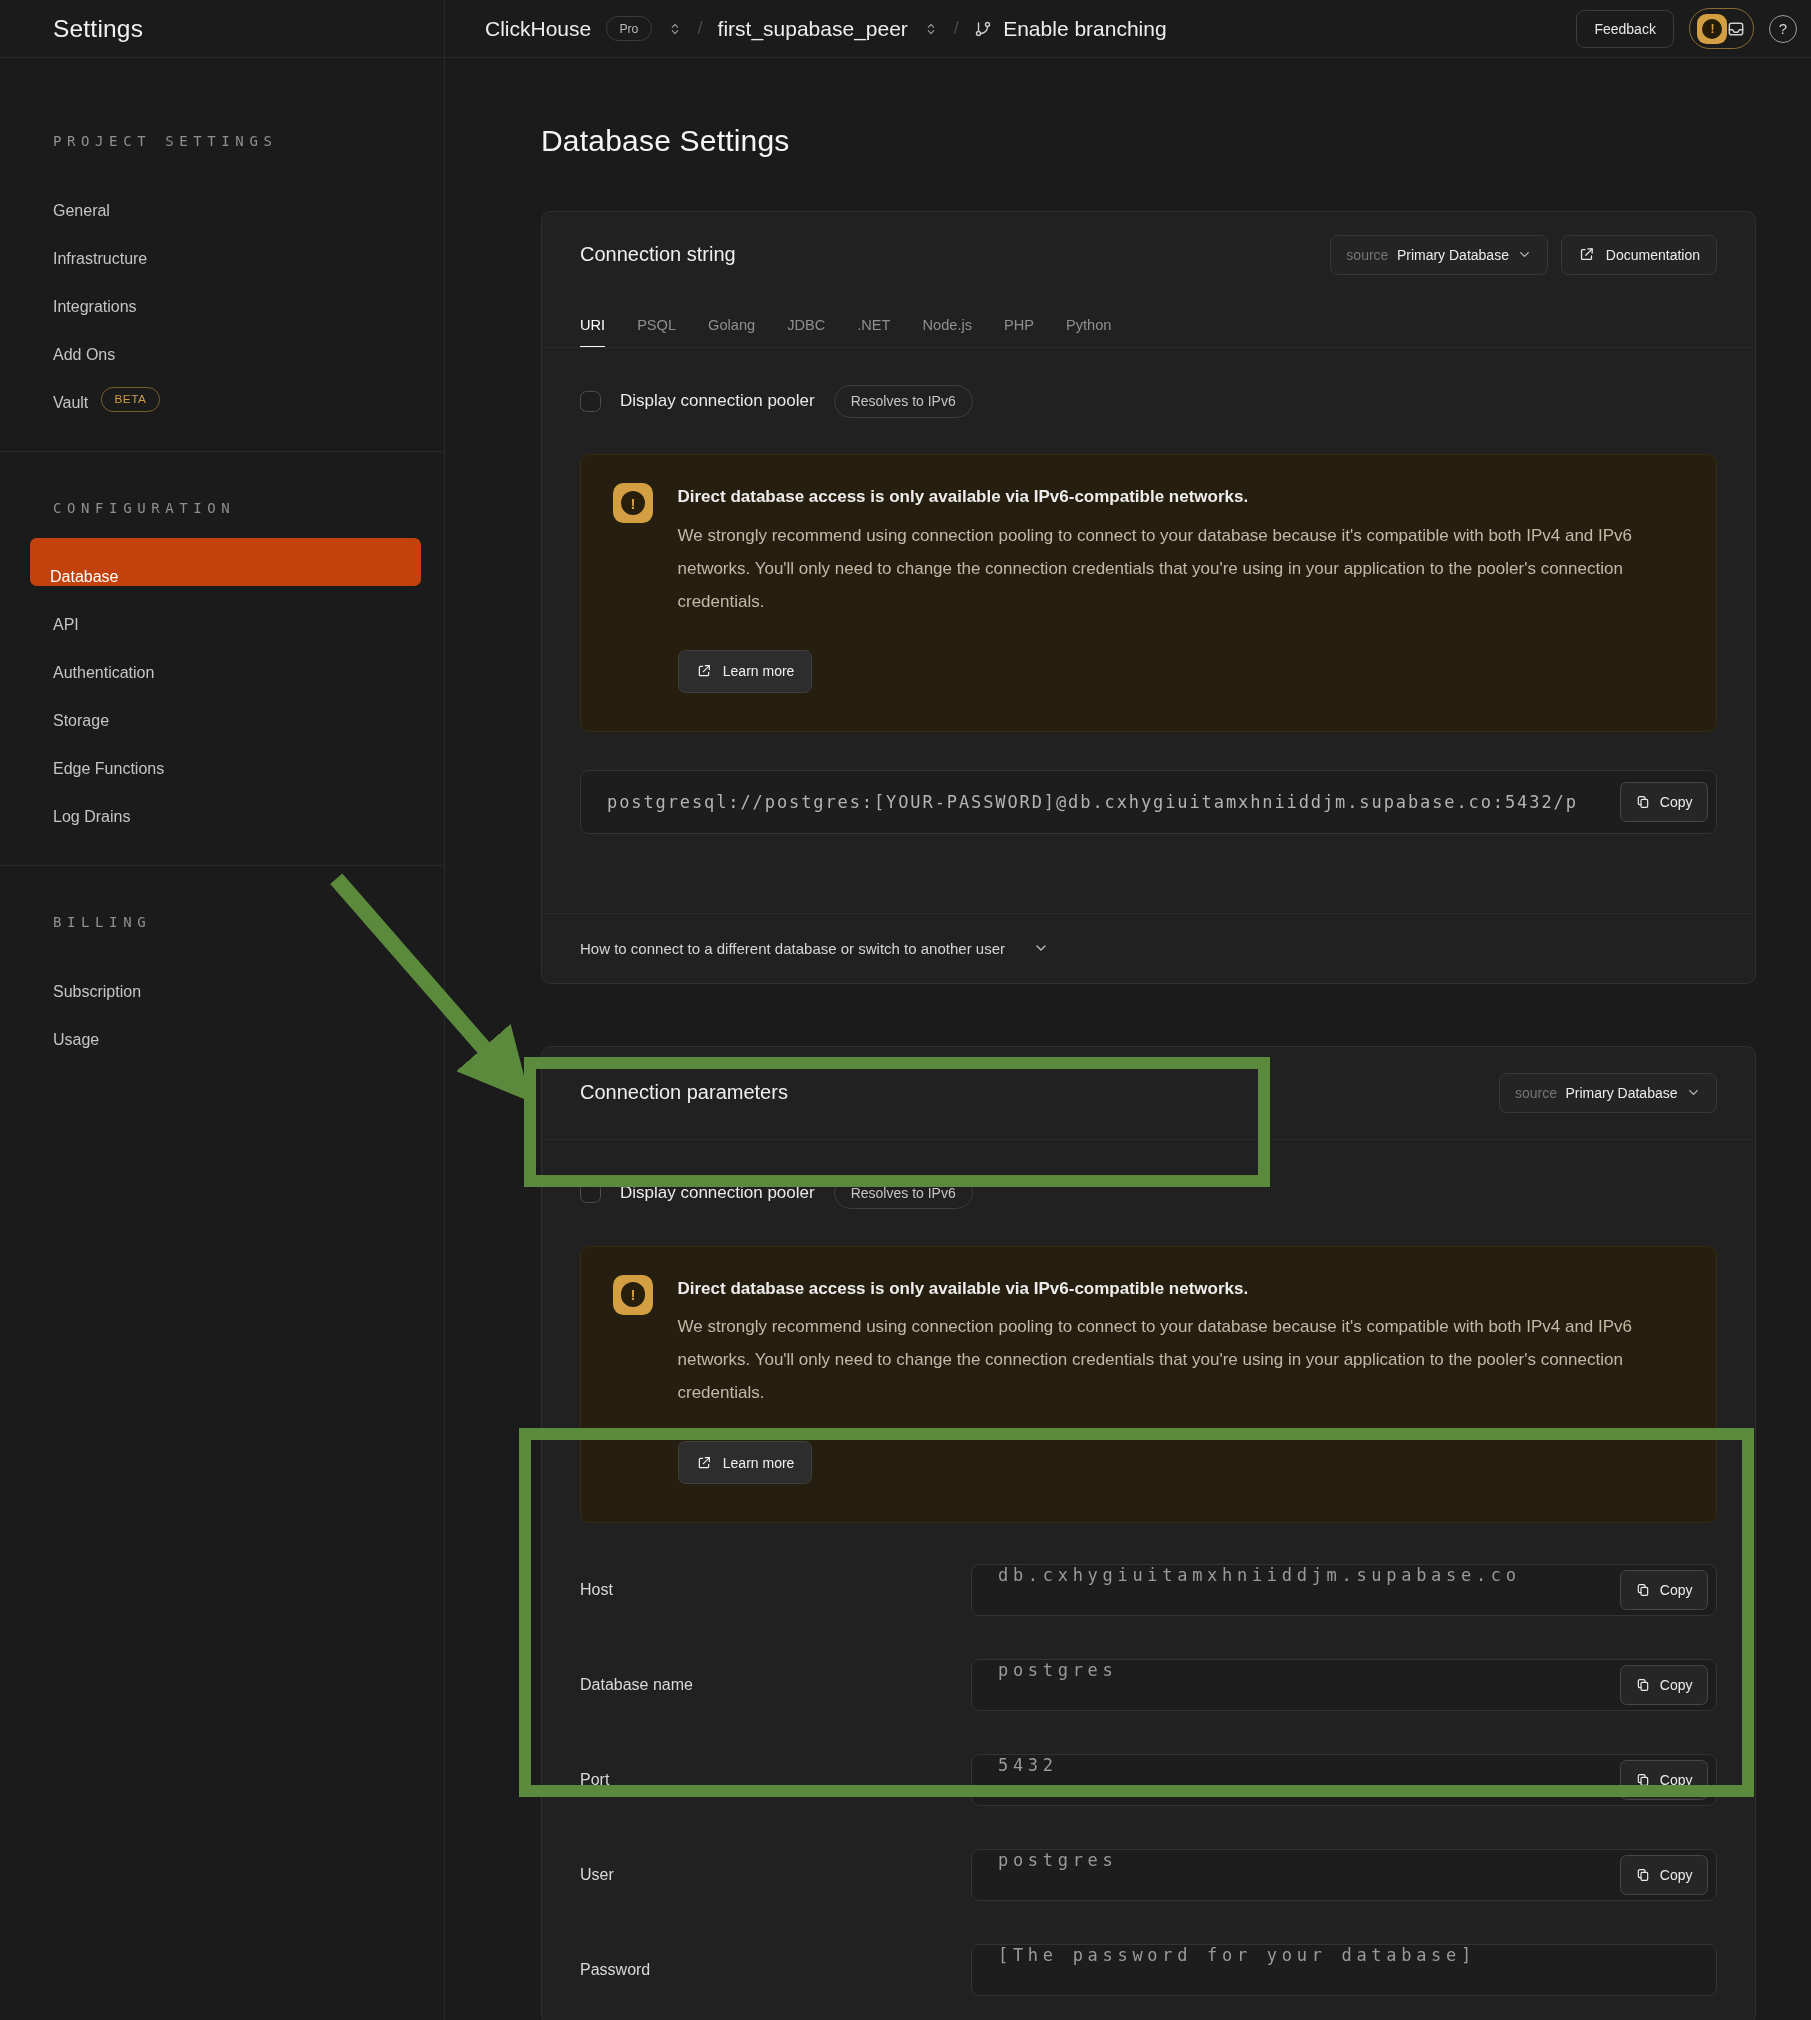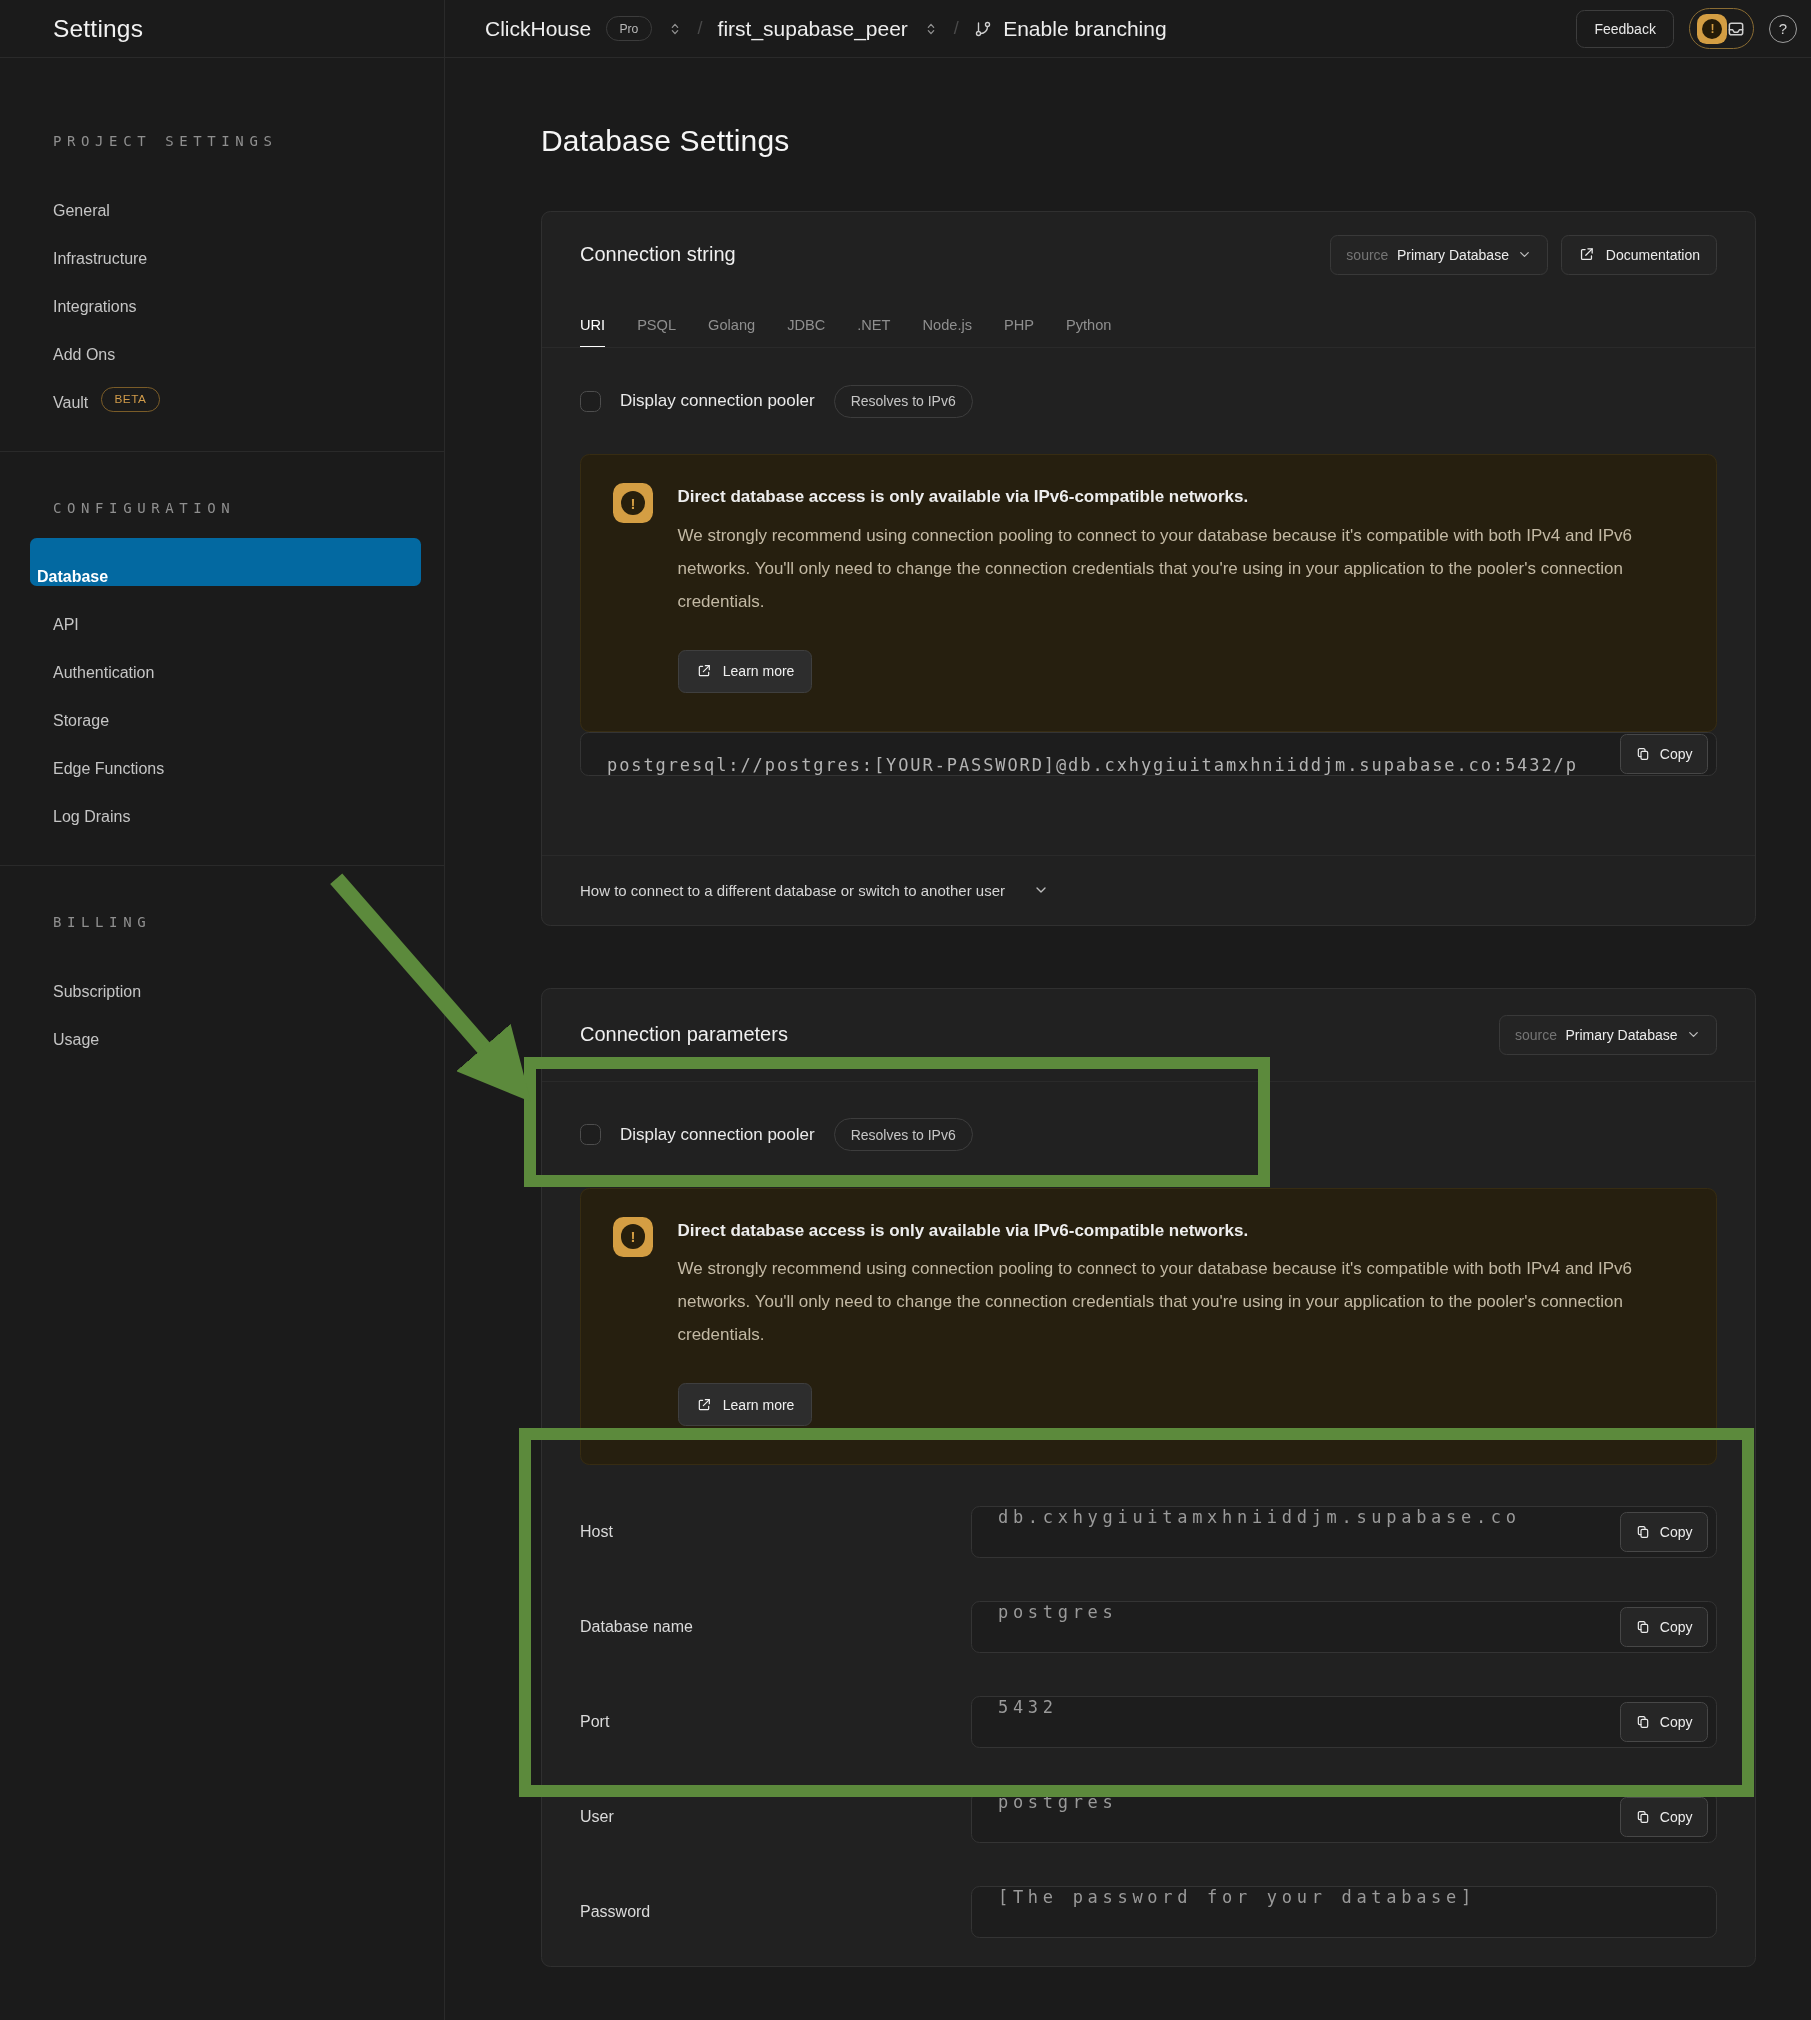--- a/index.html
+++ b/index.html
@@ -38,21 +38,21 @@
   .btn-help { width:28px; height:28px; border-radius:50%; border:1.4px solid #9d9d9d; background:transparent;
     color:#d4d4d4; font-size:15px; display:flex; align-items:center; justify-content:center; cursor:pointer; }
 
   
   .sidebar { position:absolute; top:58px; left:0; width:445px; bottom:0;
     border-right:0.9px solid #2a2a2a; padding-top:72px; background:#1b1b1b; }
   .side-heading { font-family:"DejaVu Sans Mono", monospace; font-size:14px; letter-spacing:5.6px;
     color:#8f8f8f; padding-left:53px; height:22.6px; line-height:22.6px; margin-bottom:19px; }
   .nav-item { height:48px; display:flex; align-items:flex-end; padding-left:53px;
     font-size:16px; color:#c5c5c5; cursor:pointer; gap:13px; }
-  .nav-item.active { margin:0 23.5px 0 30px; padding-left:7px; background:#0369a1; border-radius:6.6px; color:#ffffff; font-weight:700; }
+  .nav-item.active { margin:0 23.5px 0 30px; padding-left:20px; background:#c2410c; border-radius:6.6px; color:#ffffff; font-weight:400; }
   .beta-badge { height:24.5px; display:inline-flex; align-items:center; padding:0 12.2px; border-radius:12.2px;
     border:0.9px solid #7a5c28; color:#d09b4a; font-size:11.8px; letter-spacing:0.5px; }
   .side-divider { border:none; border-top:0.9px solid #2a2a2a; margin-top:39px; }
   .side-divider + .side-heading { margin-top:45px; }
 
   
   .main { position:absolute; top:58px; left:445px; right:0; bottom:0; }
   .content { margin-left:96px; width:1215px; }
   .page-title { margin-top:66px; font-size:30px; font-weight:400; color:#f5f5f5; letter-spacing:0.2px; }
 
@@ -84,22 +84,22 @@
     padding:28px 32px 38px; display:flex; gap:24.5px; }
   .warn-icon { width:40px; height:40px; border-radius:10.4px; background:#d49e43; flex:0 0 auto;
     display:flex; align-items:center; justify-content:center; }
   .warn-icon .dot { width:24.5px; height:24.5px; border-radius:50%; background:#271f0c; color:#d49e43;
     font-weight:700; font-size:15px; display:flex; align-items:center; justify-content:center; }
   .warn-title { font-size:17px; font-weight:600; color:#ededed; line-height:28px; }
   .warn-body { margin-top:7.5px; font-size:17px; color:#c3b9a4; line-height:33px; max-width:1017px; }
   .btn-learn { margin-top:32px; height:43px; border-radius:7.5px; background:#2d2d2d; border:0.9px solid #3f3f3f;
     display:inline-flex; align-items:center; gap:11.3px; padding:0 17px; font-size:14px; color:#f0f0f0; cursor:pointer; font-family:inherit; }
 
-  .conn-input { position:relative; height:44px; background:#1d1d1d;
-    border:0.9px solid #343434; border-radius:8.5px; display:flex; align-items:flex-end; padding:0 113px 0 26px; overflow:hidden; }
+  .conn-input { position:relative; margin-top:38px; height:64px; background:#1d1d1d;
+    border:0.9px solid #343434; border-radius:8.5px; display:flex; align-items:center; padding:0 113px 0 26px; overflow:hidden; }
   .conn-value { font-family:"DejaVu Sans Mono", monospace; font-size:17px; letter-spacing:1.9px;
     color:#b3b3b3; white-space:nowrap; overflow:hidden; }
   .copy-btn { position:absolute; right:8.5px; top:50%; transform:translateY(-50%); height:40px;
     background:#262626; border:0.9px solid #474747; border-radius:6.6px; display:flex; align-items:center;
     gap:8.5px; padding:0 14px; font-size:14px; color:#ececec; cursor:pointer; font-family:inherit; }
 
   .card-footer { border-top:0.9px solid #2a2a2a; margin-top:38px; padding:26px 38px;
     display:flex; align-items:center; gap:28px; cursor:pointer; }
   .card-footer span { font-size:15px; color:#d6d6d6; }
   .card-footer .chev { color:#bdbdbd; }

